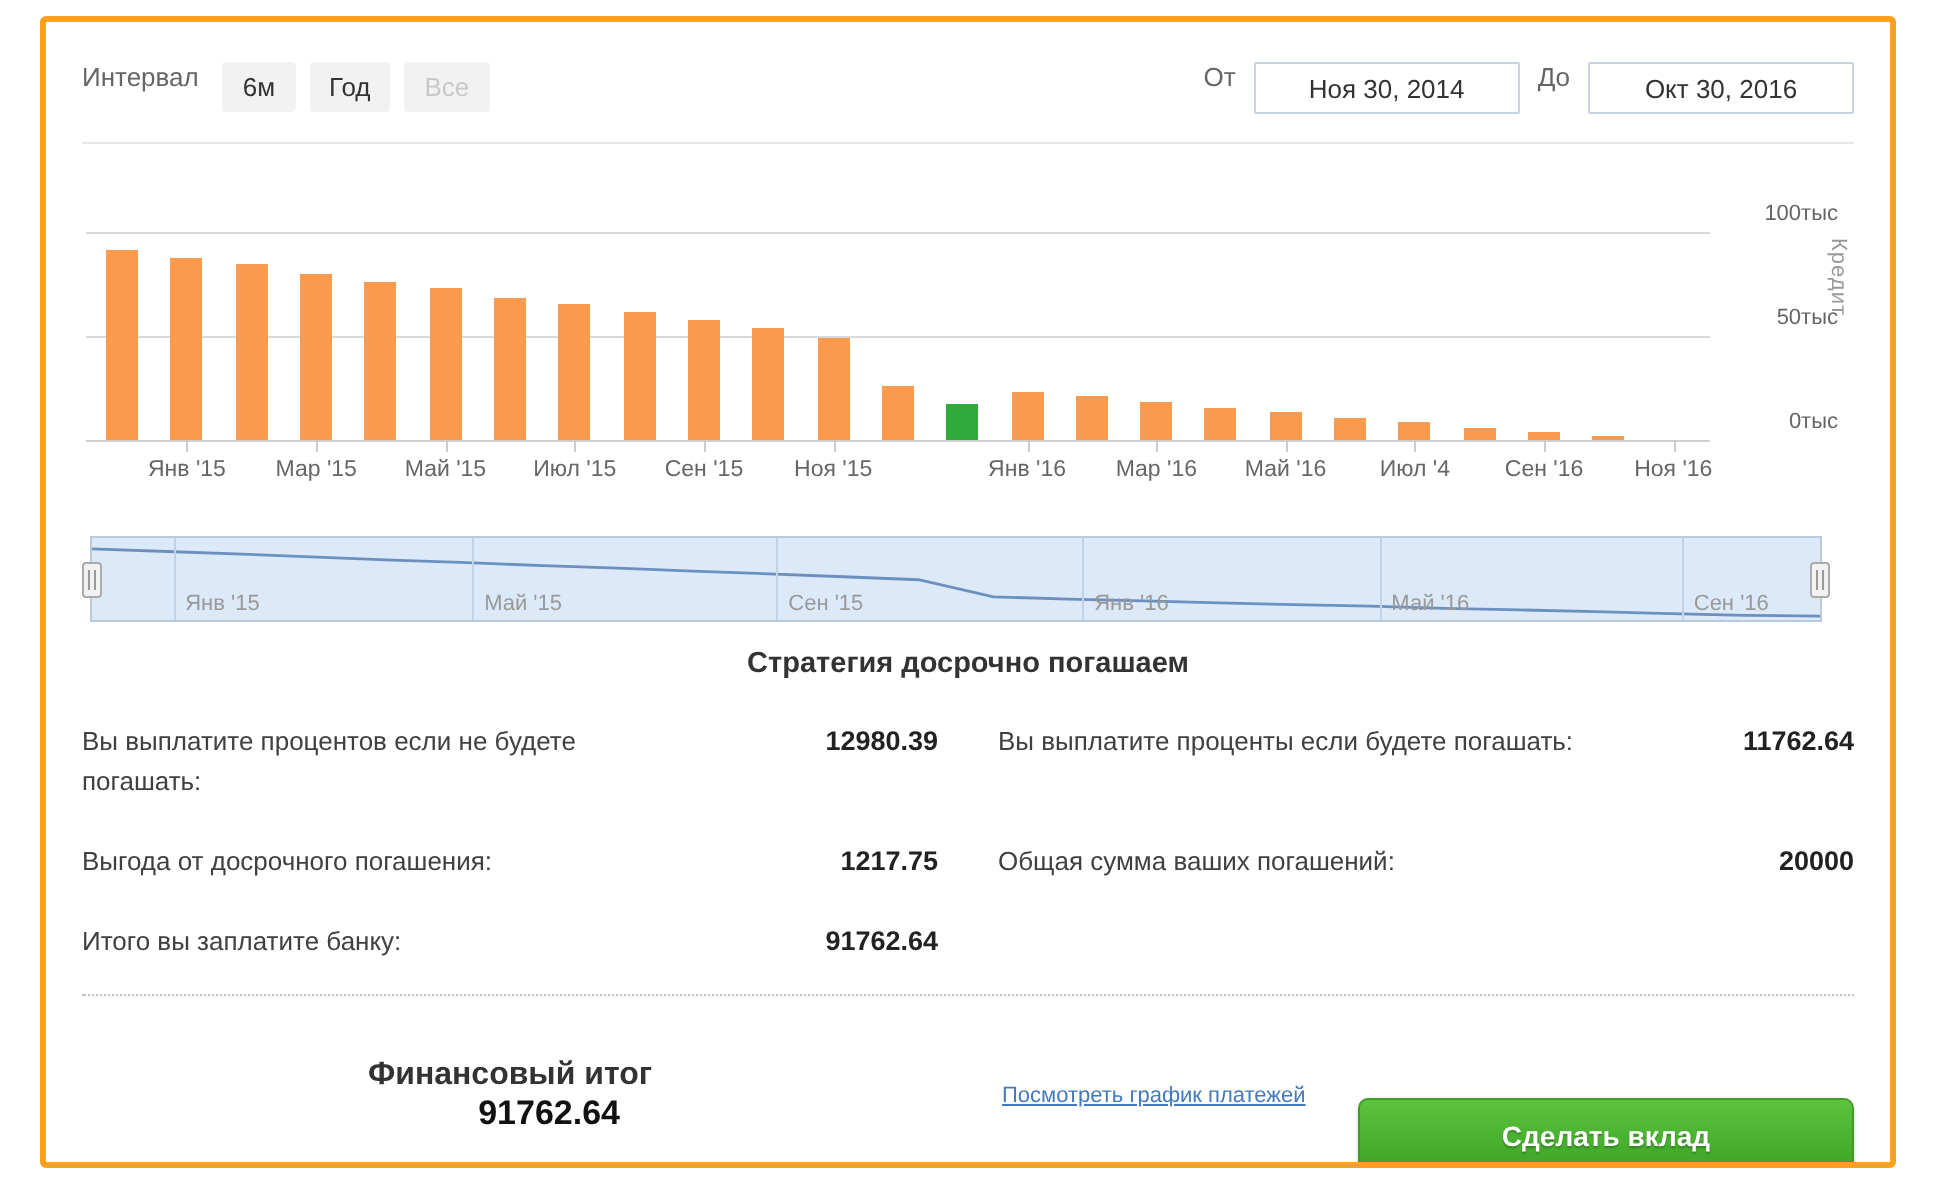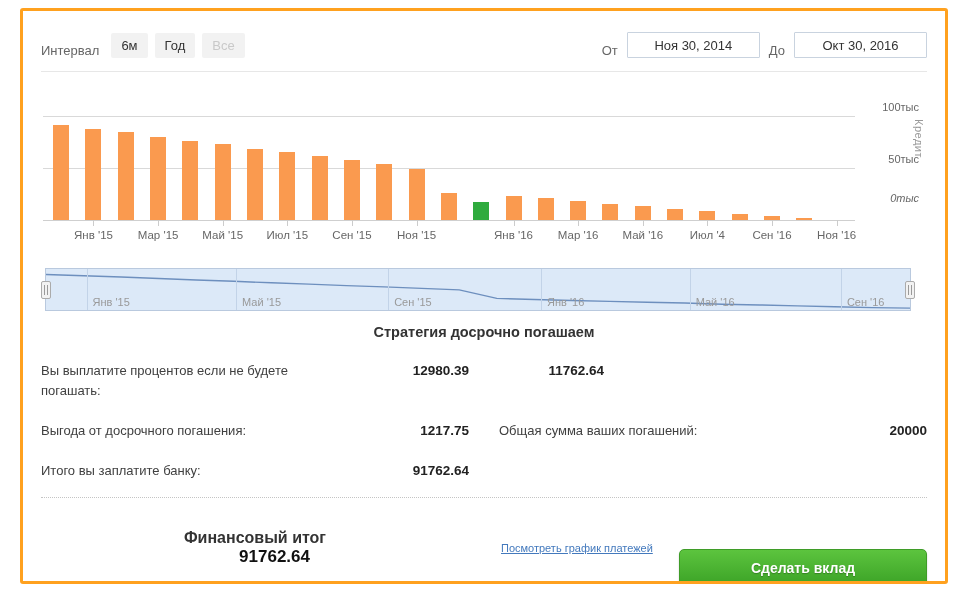--- a/index.html
+++ b/index.html
@@ -12,21 +12,21 @@
   }
   .card {
     border: 3px solid #ffa11f;
     border-radius: 3px;
     background: #fff;
     height: 576px;
     padding: 20px 18px 12px 18px;
     overflow: hidden;
   }
   
-  .toolbar { display: flex; align-items: flex-end; height: 27px; }
+  .toolbar { display: flex; align-items: flex-start; height: 27px; }
   .tb-label { color: #666; font-size: 13px; margin-right: 12px; }
   .tb-btn {
     background: #f2f2f2; border: none; border-radius: 2px;
     color: #333; font-size: 13px; font-family: inherit;
     padding: 5px 10px; margin-right: 7px; cursor: pointer;
   }
   .tb-btn.disabled { color: #c9c9c9; }
   .spacer { flex: 1; }
   .date-label { color: #666; font-size: 13px; margin: 0 9px; }
   .date-input {
@@ -51,21 +51,21 @@
   .bar { width: 16px; }
   .x-label {
     position: absolute; bottom: -21px; left: 50%; transform: translateX(-50%);
     white-space: nowrap; font-size: 11.5px; color: #666;
   }
   .x-tick { position: absolute; bottom: -6px; left: 50%; width: 1px; height: 6px; background: #ccc; }
   .y-label {
     position: absolute; right: -64px; width: 58px; text-align: right;
     font-size: 11px; color: #666;
   }
-  .y1 { top: 8px; } .y2 { top: 60px; } .y3 { top: 99px; font-style: italic; }
+  .y1 { top: 8px; } .y2 { top: 60px; } .y3 { top: 112px; }
   .y-title {
     position: absolute; right: -70px; top: 26px;
     writing-mode: vertical-rl; font-size: 11px; color: #999; letter-spacing: 0.5px;
   }
 
   
   .nav {
     position: relative; height: 43px;
     margin: 47px 14px 0 2px;
     background: #dce9f8;
@@ -264,20 +264,21 @@
   </div>
 
   <div class="summary-title">Стратегия досрочно погашаем</div>
 
   <div class="summary">
     <div class="cell">
       <span class="lbl">Вы выплатите процентов если не будете погашать:</span>
       <span class="val">12980.39</span>
     </div>
     <div class="cell">
+      <span class="lbl">Вы выплатите проценты если будете погашать:</span>
       <span class="val">11762.64</span>
     </div>
     <div class="cell">
       <span class="lbl">Выгода от досрочного погашения:</span>
       <span class="val">1217.75</span>
     </div>
     <div class="cell">
       <span class="lbl">Общая сумма ваших погашений:</span>
       <span class="val">20000</span>
     </div>

